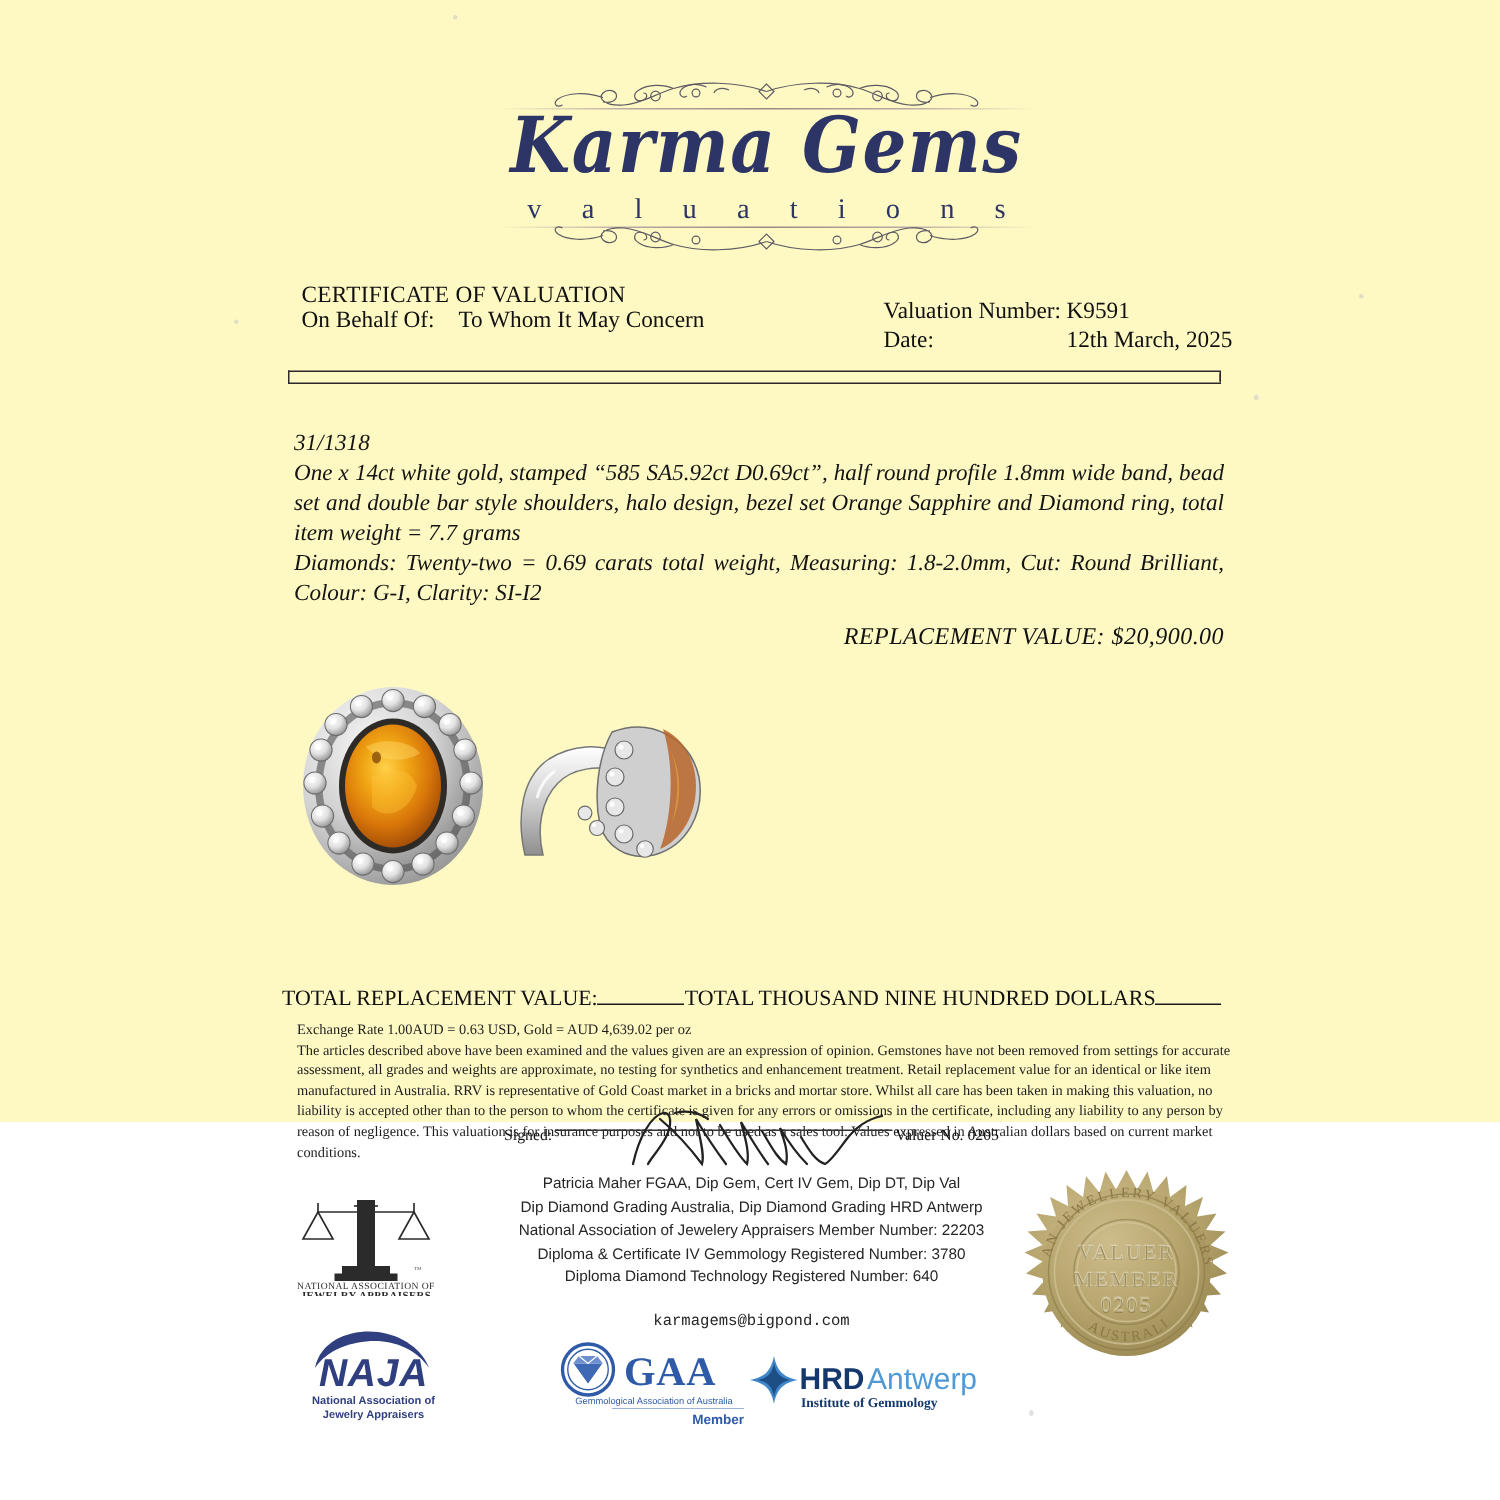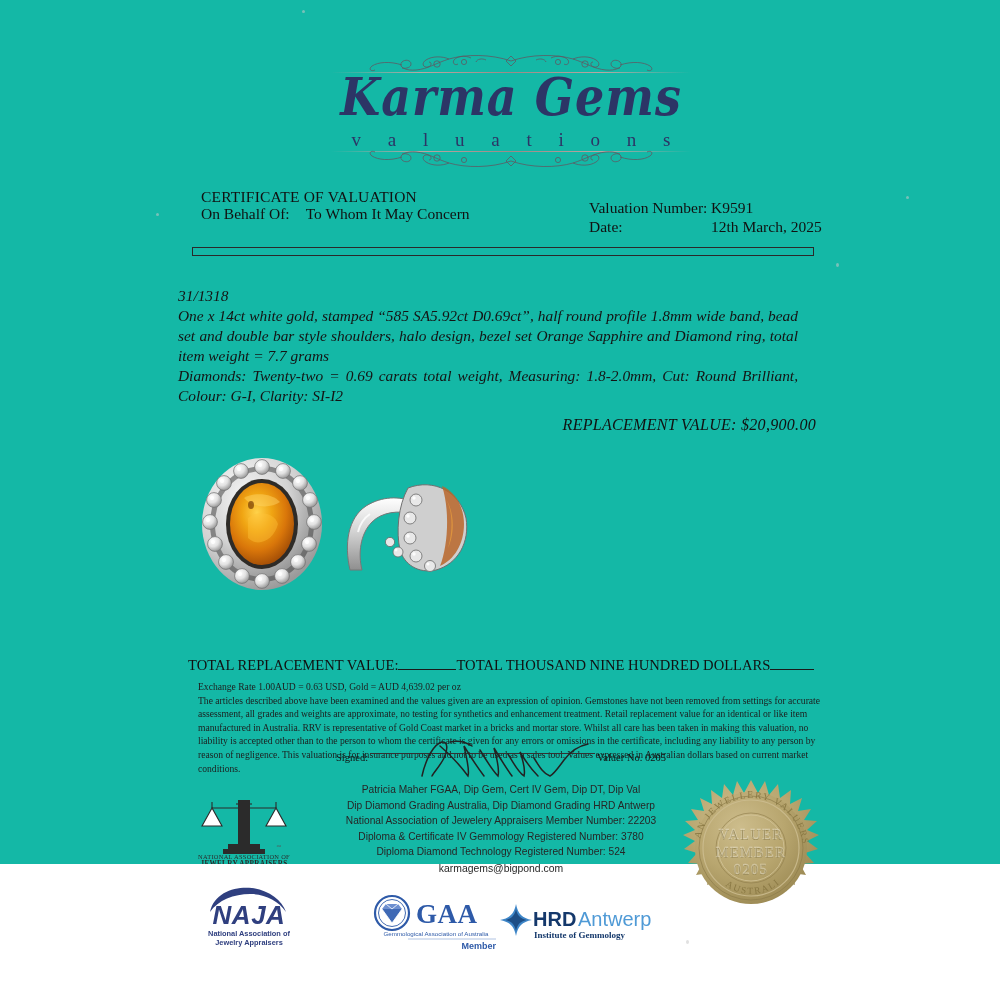--- a/index.html
+++ b/index.html
@@ -10,22 +10,22 @@
   body {
     width: 1000px; height: 1000px;
     position: relative;
     font-family: "Liberation Serif", serif;
     color: #111;
     overflow: hidden;
   }
   .page {
     position: absolute;
     left: 0; top: 0;
-    width: 1000px; height: 864px;
-    background: #14b8a6;
+    width: 1000px; height: 748px;
+    background: #fef9c3;
   }
   
   .speck { position: absolute; background: #c9c9c9; border-radius: 50%; opacity: .55; }
 
   
   .logo-block {
     position: absolute; left: 316px; top: 52px;
     width: 390px; height: 120px;
     text-align: center;
   }
@@ -91,21 +91,21 @@
   }
   .notice-tick-r2 {
     position: absolute; right: 0; bottom: 0; width: 1.4px; height: 6px; background: #2a2a2a;
   }
   .notice p {
     margin: 0; font-size: 10.4px; line-height: 1.28; color: #1a1a1a;
   }
 
   
   .desc {
-    position: absolute; left: 178px; top: 286px;
+    position: absolute; left: 196px; top: 286px;
     width: 620px;
     font-style: italic;
     font-size: 15.4px;
     line-height: 1.30;
     text-align: justify;
     color: #141414;
   }
   .desc .ref { display: block; text-align: left; }
   .desc p { margin: 0; }
   .repl-value {
@@ -148,21 +148,21 @@
   .sig-line-row {
     position: relative; height: 30px;
     font-size: 10.5px;
     display: flex; align-items: flex-start; justify-content: flex-start;
   }
   .sig-label { font-size: 10.5px; padding-bottom: 1px; }
   .sig-rule { flex: 1; border-bottom: 1px solid #333; height: 1px; margin: 0 2px 3px 2px; }
   .sig-valuer { font-size: 10.5px; padding-bottom: 1px; white-space: nowrap; }
   .sig-svg { position: absolute; left: 78px; top: -16px; }
   .creds { font-family: "Liberation Sans", sans-serif; font-size: 10.2px; line-height: 1.52; color: #262626; }
-  .creds .email { font-family: Liberation Sans, sans-serif; font-size: 10.4px; margin-top: 1px; }
+  .creds .email { font-family: Liberation Mono, monospace; font-size: 10.4px; margin-top: 14px; }
 
   
   #seal { position: absolute; left: 672px; top: 772px; width: 158px; height: 140px; }
 
   
   #naja-scales { position: absolute; left: 196px; top: 792px; width: 96px; height: 72px; }
   #naja-logo  { position: absolute; left: 190px; top: 886px; width: 118px; height: 62px; }
   #gaa-logo   { position: absolute; left: 372px; top: 893px; width: 128px; height: 58px; }
   #hrd-logo   { position: absolute; left: 500px; top: 900px; width: 164px; height: 44px; }
 </style>
@@ -371,21 +371,21 @@
           <path d="M120 22 C126 32,130 38,136 40 C140 38,144 32,150 24 C156 16,164 10,174 8"></path>
           <path d="M36 6 C44 4,52 6,58 10"></path>
         </g>
       </svg>
     </div>
     <div class="creds">
       <div>Patricia Maher FGAA, Dip Gem, Cert IV Gem, Dip DT, Dip Val</div>
       <div>Dip Diamond Grading Australia, Dip Diamond Grading HRD Antwerp</div>
       <div>National Association of Jewelery Appraisers Member Number: 22203</div>
       <div>Diploma &amp; Certificate IV Gemmology Registered Number: 3780</div>
-      <div>Diploma Diamond Technology Registered Number: 524</div>
+      <div>Diploma Diamond Technology Registered Number: 640</div>
       <div class="email">karmagems@bigpond.com</div>
     </div>
   </div>
 
   <svg id="seal" viewBox="0 0 158 140">
     <defs>
       <radialGradient id="goldg" cx="40%" cy="32%" r="72%">
         <stop offset="0%" stop-color="#cdbd8c"></stop>
         <stop offset="55%" stop-color="#b8a66f"></stop>
         <stop offset="100%" stop-color="#9c8a54"></stop>

